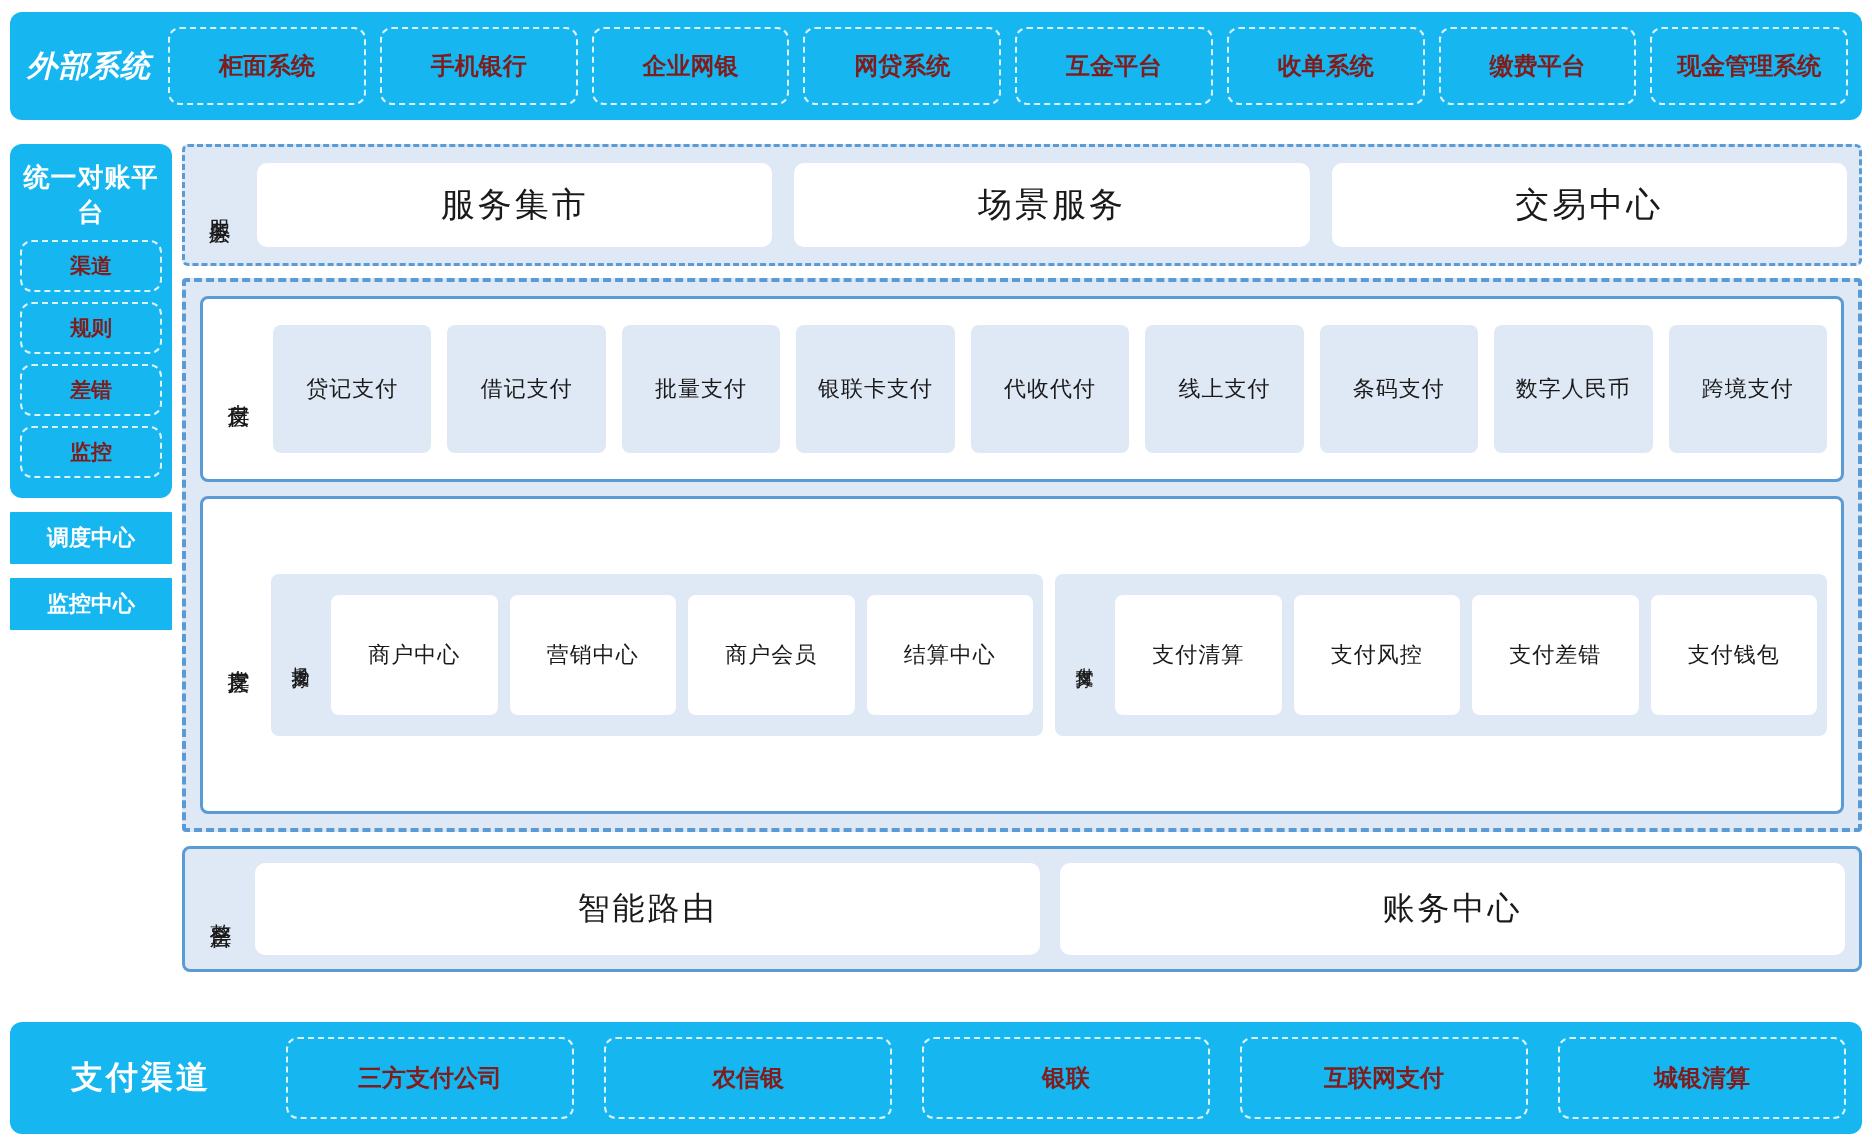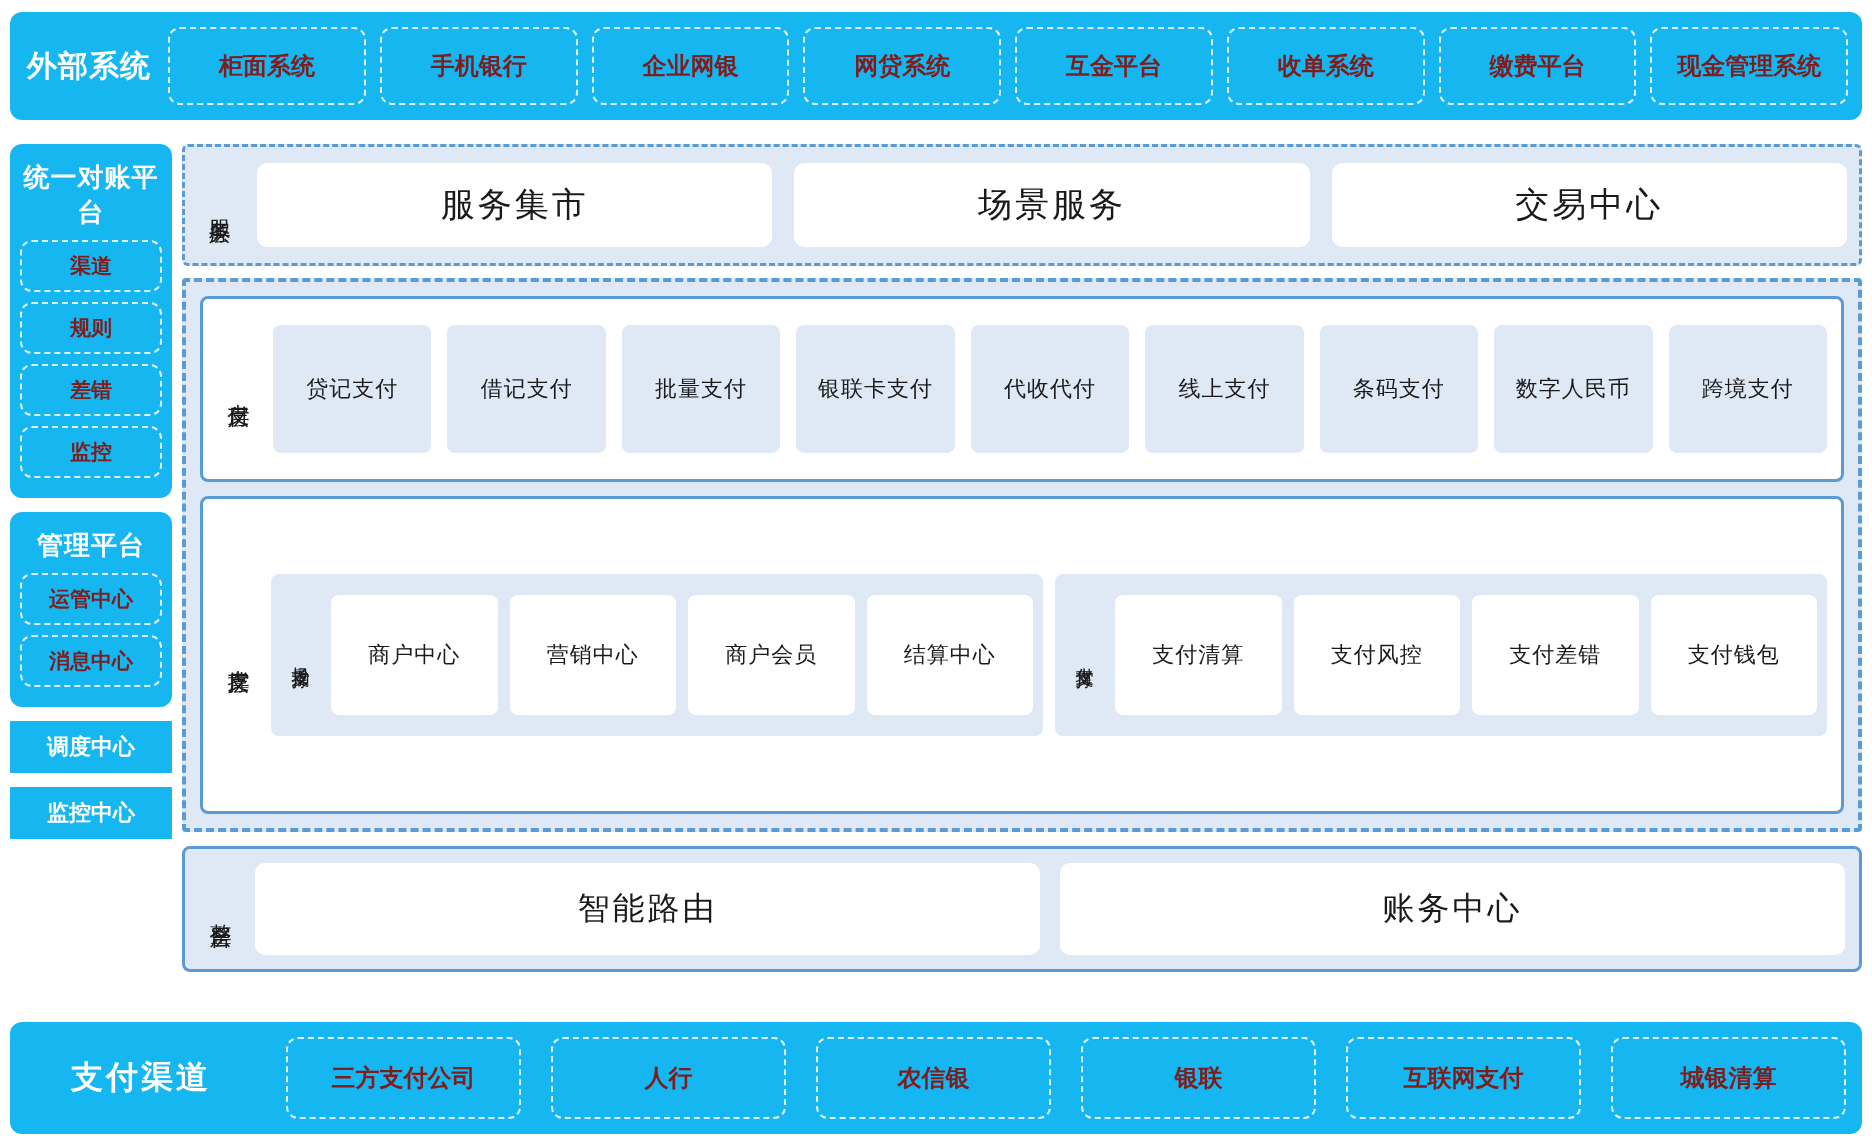--- a/index.html
+++ b/index.html
@@ -38,21 +38,21 @@
   .topbar{
     position:absolute;left:10px;top:12px;width:1852px;height:108px;
     border-radius:12px;
     display:flex;align-items:center;
     padding:0 14px;box-sizing:border-box;
     gap:14px;
   }
   .topbar .bartitle{
     flex:0 0 130px;
     color:#fff;font-size:30px;font-weight:bold;
-    text-align:center;letter-spacing:1px;
+    text-align:center;letter-spacing:1px;font-style:italic;
   }
   .topbar .items{flex:1;display:flex;gap:14px;height:78px;}
   .topbar .items .dashwhite{flex:1;font-size:24px;font-weight:bold;}
 
   
   .botbar{
     position:absolute;left:10px;top:1022px;width:1852px;height:112px;
     border-radius:12px;
     display:flex;align-items:center;
     padding:0 16px;box-sizing:border-box;
@@ -203,25 +203,20 @@
   <div class="side">
 
     <div class="sidecard">
       <div class="sidehead">统一对账平台</div>
       <div class="dashwhite subitem">渠道</div>
       <div class="dashwhite subitem">规则</div>
       <div class="dashwhite subitem">差错</div>
       <div class="dashwhite subitem">监控</div>
     </div>
 
-    <div class="sidecard">
-      <div class="sidehead">管理平台</div>
-      <div class="dashwhite subitem">运管中心</div>
-      <div class="dashwhite subitem">消息中心</div>
-    </div>
 
     <div class="sideflat">调度中心</div>
     <div class="sideflat">监控中心</div>
   </div>
 
   <div class="svclayer">
     <div class="vlabel">服务层</div>
     <div class="cards">
       <div class="card">服务集市</div>
       <div class="card">场景服务</div>
@@ -280,21 +275,20 @@
     <div class="cards">
       <div class="card">智能路由</div>
       <div class="card">账务中心</div>
     </div>
   </div>
 
   <div class="botbar cyan">
     <div class="bartitle">支付渠道</div>
     <div class="items">
       <div class="dashwhite">三方支付公司</div>
-      <div class="dashwhite">人行</div>
       <div class="dashwhite">农信银</div>
       <div class="dashwhite">银联</div>
       <div class="dashwhite">互联网支付</div>
       <div class="dashwhite">城银清算</div>
     </div>
   </div>
 
 </div>
 
 </body></html>

